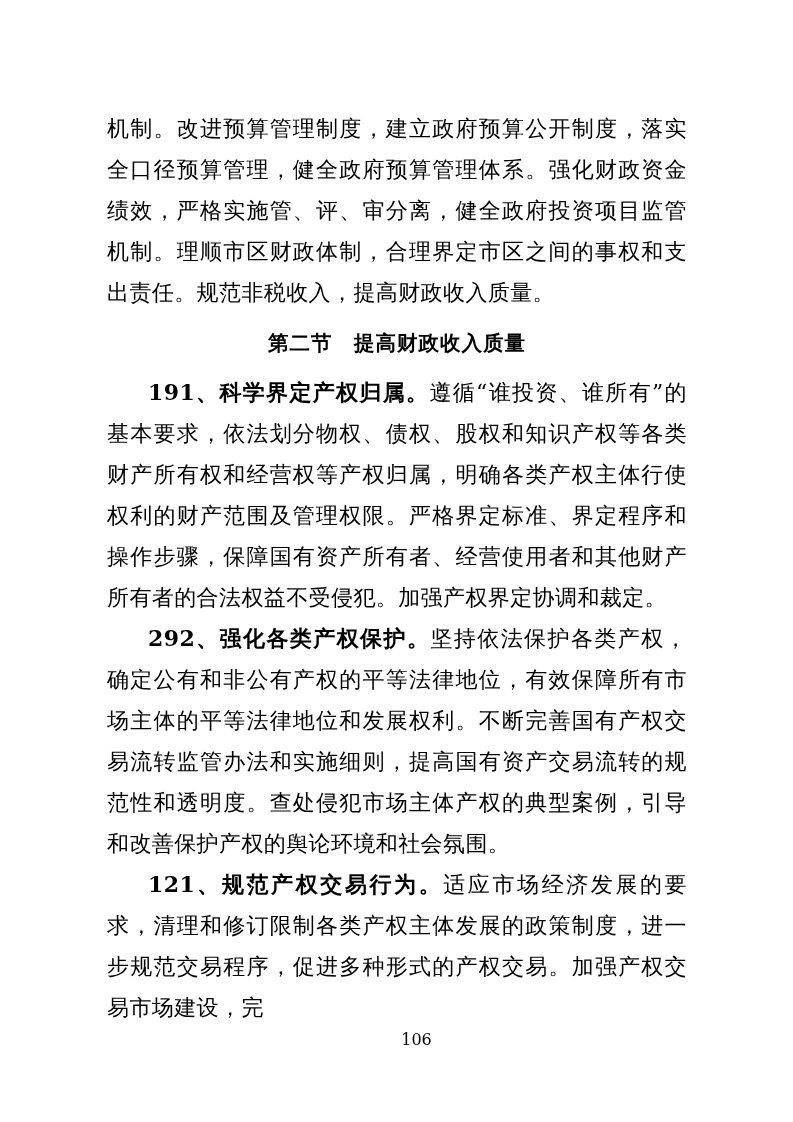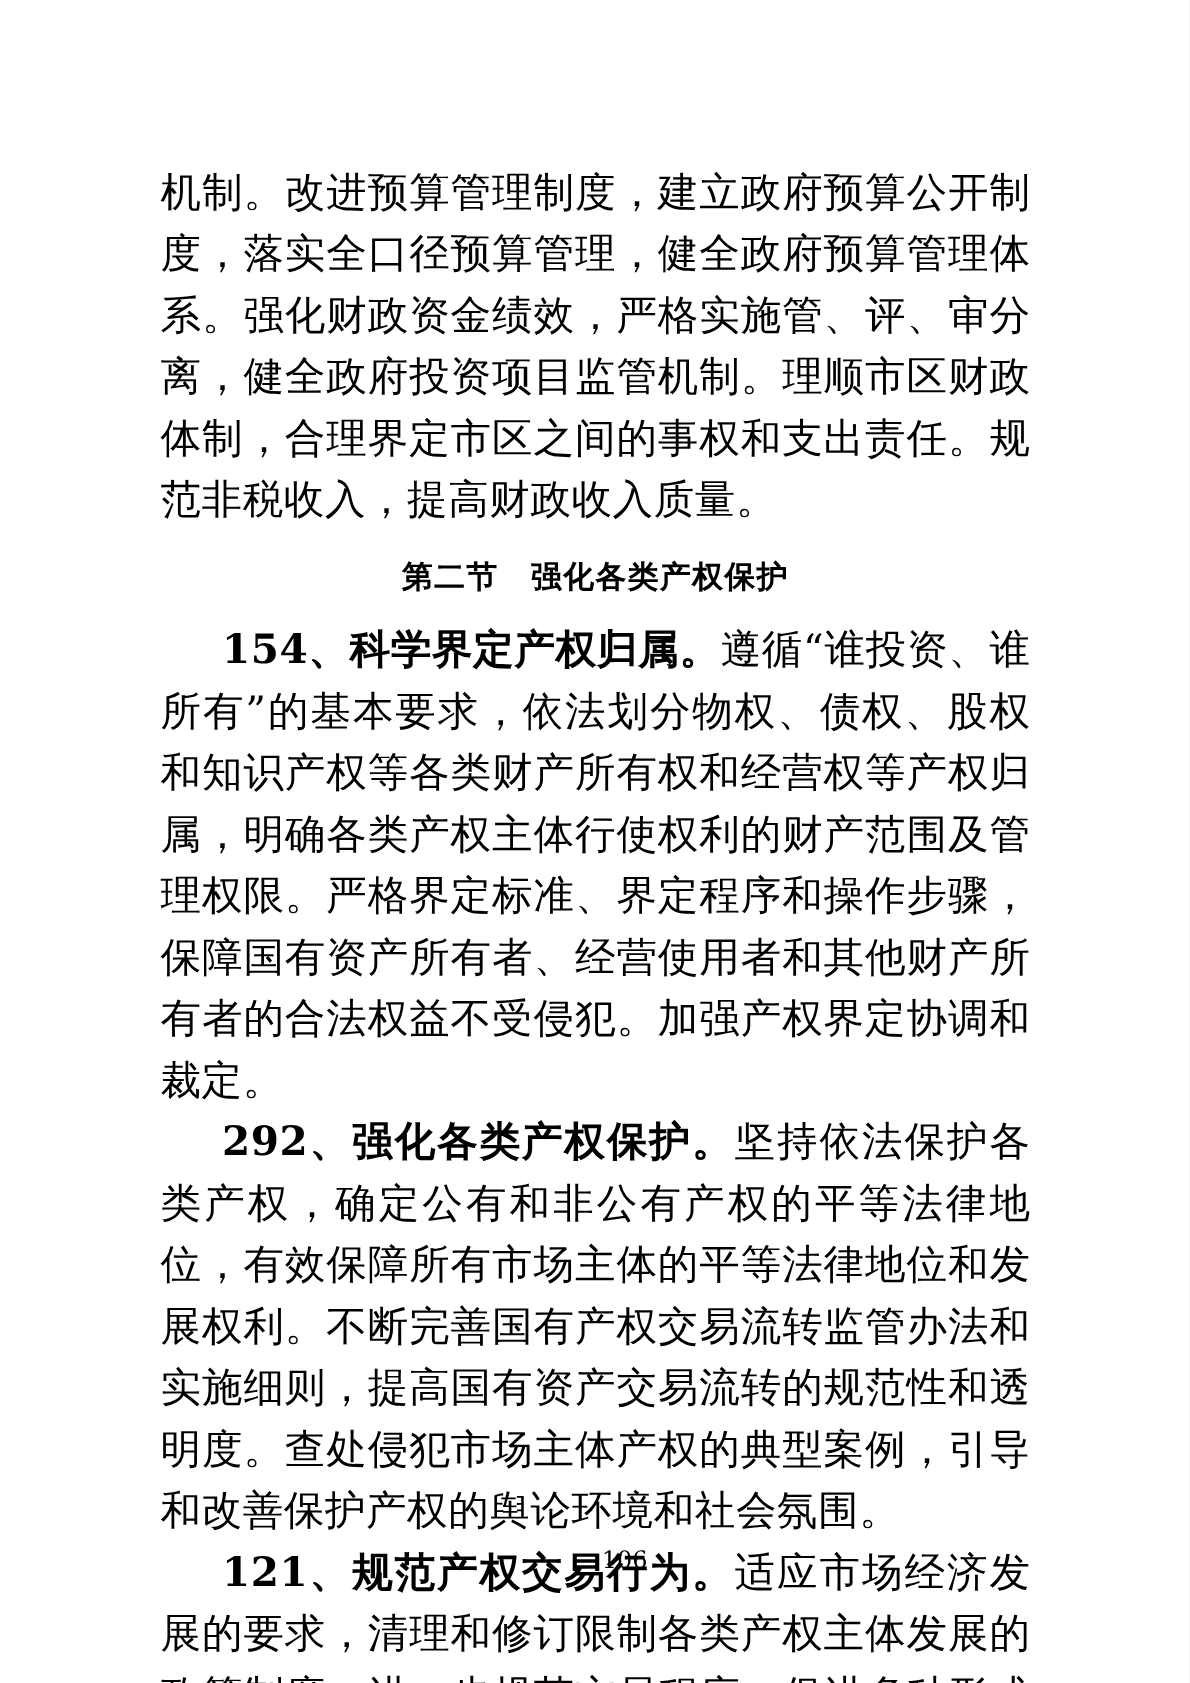--- a/index.html
+++ b/index.html
@@ -19,21 +19,21 @@
     box-sizing: border-box;
     overflow: hidden;
   }
   .content {
     position: absolute;
     left: 107px;
     top: 108px;
     width: 580px;
   }
   .para {
-    font-size: 27px;
+    font-size: 22px;
     line-height: 41px;
     color: #000000;
     text-align: justify;
     text-justify: inter-ideograph;
     margin: 0;
     letter-spacing: 0.4px;
   }
   .para.indent {
     text-indent: 41px;
   }
@@ -64,23 +64,23 @@
   }
 </style>
 </head>
 <body>
 
 <div class="page">
   <div class="content">
 
     <p class="para block">机制。改进预算管理制度，建立政府预算公开制度，落实全口径预算管理，健全政府预算管理体系。强化财政资金绩效，严格实施管、评、审分离，健全政府投资项目监管机制。理顺市区财政体制，合理界定市区之间的事权和支出责任。规范非税收入，提高财政收入质量。</p>
 
-    <h2 class="section-title">第二节　强化各类产权保护</h2>
+    <h2 class="section-title">第二节　提高财政收入质量</h2>
 
-    <p class="para indent block"><span class="lead">154、科学界定产权归属。</span><span>遵循“谁投资、谁所有”的基本要求，依法划分物权、债权、股权和知识产权等各类财产所有权和经营权等产权归属，明确各类产权主体行使权利的财产范围及管理权限。严格界定标准、界定程序和操作步骤，保障国有资产所有者、经营使用者和其他财产所有者的合法权益不受侵犯。加强产权界定协调和裁定。</span></p>
+    <p class="para indent block"><span class="lead">191、科学界定产权归属。</span><span>遵循“谁投资、谁所有”的基本要求，依法划分物权、债权、股权和知识产权等各类财产所有权和经营权等产权归属，明确各类产权主体行使权利的财产范围及管理权限。严格界定标准、界定程序和操作步骤，保障国有资产所有者、经营使用者和其他财产所有者的合法权益不受侵犯。加强产权界定协调和裁定。</span></p>
 
     <p class="para indent block"><span class="lead">292、强化各类产权保护。</span><span>坚持依法保护各类产权，确定公有和非公有产权的平等法律地位，有效保障所有市场主体的平等法律地位和发展权利。不断完善国有产权交易流转监管办法和实施细则，提高国有资产交易流转的规范性和透明度。查处侵犯市场主体产权的典型案例，引导和改善保护产权的舆论环境和社会氛围。</span></p>
 
     <p class="para indent block"><span class="lead">121、规范产权交易行为。</span><span>适应市场经济发展的要求，清理和修订限制各类产权主体发展的政策制度，进一步规范交易程序，促进多种形式的产权交易。加强产权交易市场建设，完</span></p>
 
   </div>
 
   <div class="page-number">106</div>
 </div>
 

